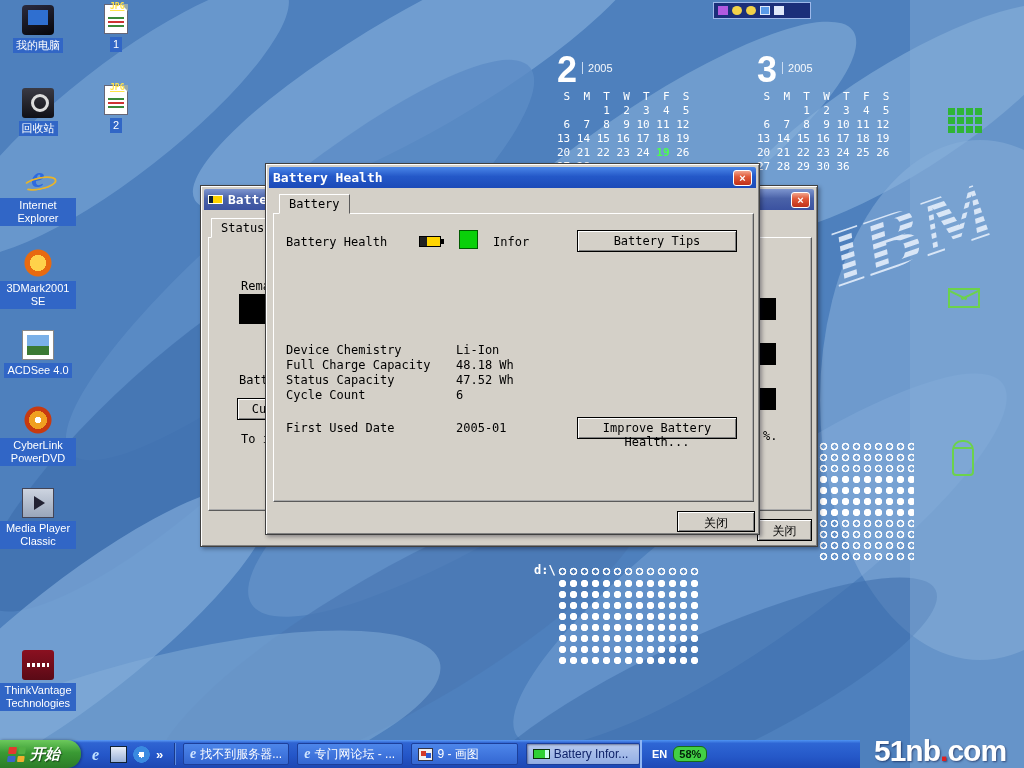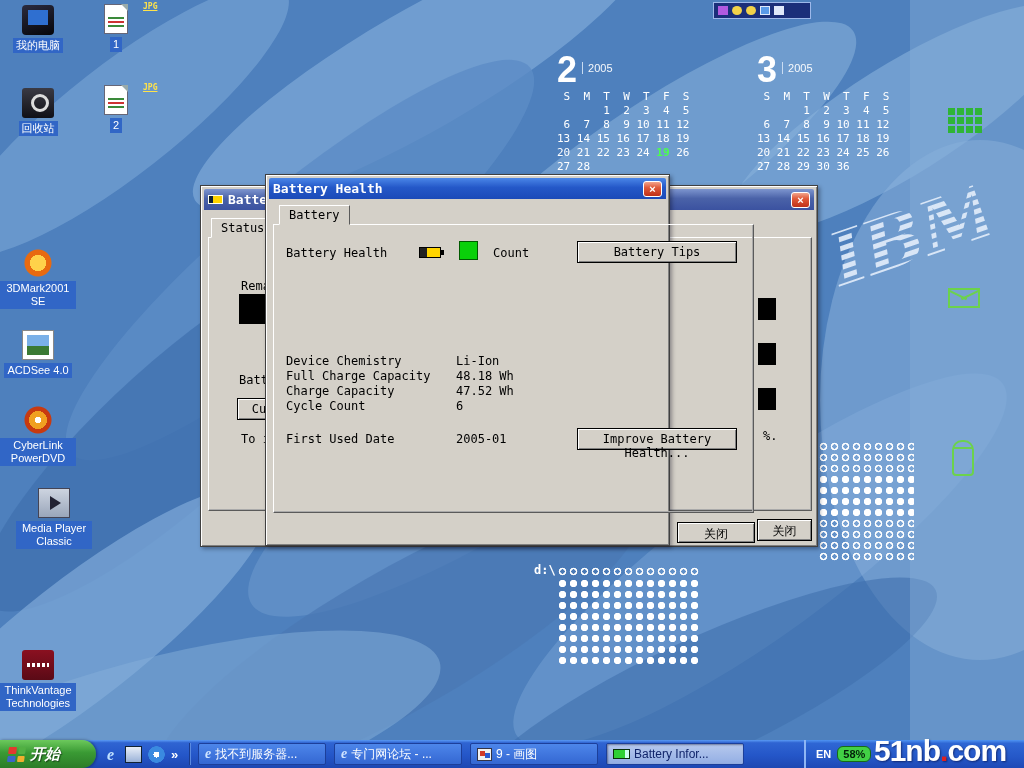--- a/index.html
+++ b/index.html
@@ -86,21 +86,21 @@
   .ic-pcmark{background:radial-gradient(circle,#fff 0 4px,#f08020 4px 12px,#903000 12px 13px,rgba(0,0,0,0) 14px);}
   .ic-tvt{background:linear-gradient(#8a1020,#5a0a16);border-radius:3px;}
   .ic-tvt::after{content:"";position:absolute;left:5px;top:13px;right:5px;height:4px;
     background:repeating-linear-gradient(90deg,#fff 0 3px,rgba(0,0,0,0) 3px 5px);}
 
   .file-ic{width:24px;height:30px;background:#fff;border:1px solid #667;position:relative;margin:0 auto;}
   .file-ic::before{content:"";position:absolute;right:-1px;top:-1px;
     border-left:7px solid rgba(0,0,0,0);border-top:7px solid #9aa;}
   .file-ic::after{content:"";position:absolute;left:3px;top:12px;right:3px;height:10px;
     background:repeating-linear-gradient(0deg,#3a8a3a 0 2px,#fff 2px 4px,#c33 4px 6px,#fff 6px 8px);}
-  .file-badge{position:absolute;left:38px;top:-3px;color:#ffe34a;font:bold 8px "DejaVu Sans Mono",monospace;text-decoration:underline;}
+  .file-badge{position:absolute;left:5px;top:-3px;color:#ffe34a;font:bold 8px "DejaVu Sans Mono",monospace;text-decoration:underline;}
 
   
   .win{position:absolute;background:#d4d0c8;
     border:1px solid #404040;box-shadow:inset 1px 1px 0 #fff,inset -1px -1px 0 #808080,2px 2px 4px rgba(0,0,20,.35);}
   .tbar{position:absolute;left:3px;top:3px;right:3px;height:21px;
     background:linear-gradient(180deg,#4a86e8,#2458c8 45%,#1b4ab8);
     color:#fff;display:flex;align-items:center;padding:0 4px;border-radius:2px 2px 0 0;
     font:bold 13px "DejaVu Sans Mono",monospace;}
   .tbar.inactive{background:linear-gradient(180deg,#7d95cf,#4a62a8 45%,#3b52a0);}
   .xbtn{margin-left:auto;width:19px;height:16px;cursor:pointer;
@@ -120,21 +120,21 @@
     box-shadow:inset 1px 1px 0 #5a5a5a;}
   .mono-lbl{position:absolute;font:12px "DejaVu Sans Mono",monospace;color:#000;white-space:pre;}
   .blackbox{position:absolute;background:#000;}
   .gsq{position:absolute;width:19px;height:19px;background:#0ad00a;border:1px solid #005a00;}
   .bat-ic{position:absolute;width:22px;height:11px;border:1px solid #000;
     background:linear-gradient(90deg,#222 0 7px,#ffd400 7px);}
   .bat-ic::after{content:"";position:absolute;right:-4px;top:2px;width:3px;height:5px;background:#000;}
   .tbar-icon{width:15px;height:9px;border:1px solid #ffe;background:linear-gradient(90deg,#123 0 4px,#ffd400 4px);margin-right:5px;}
 
   
-  .taskbar{position:absolute;left:0;top:740px;width:1024px;height:28px;z-index:40;
+  .taskbar{position:absolute;left:0;top:740px;width:860px;height:28px;z-index:40;
     background:linear-gradient(180deg,#5a9af4 0%,#2f64d2 10%,#2456c8 55%,#1d47b2 100%);
     display:flex;align-items:center;}
   .startbtn{width:96px;height:28px;display:flex;align-items:center;gap:5px;padding:0 10px 0 8px;
     background:linear-gradient(180deg,#6cc95c 0%,#3a9a34 45%,#2c7c28 100%);
     border-radius:0 14px 14px 0;box-shadow:1px 0 3px rgba(0,0,0,.4);cursor:pointer;}
   .startbtn .stxt{color:#fff;font:bold italic 15px "Liberation Sans",sans-serif;text-shadow:1px 1px 1px #1a4a18;}
   .flag{width:17px;height:15px;display:grid;grid-template:1fr 1fr / 1fr 1fr;gap:2px;transform:skewX(-8deg);}
   .flag i{border-radius:1px;}
   .flag .f1{background:#e23a2e;} .flag .f2{background:#52b043;}
   .flag .f3{background:#3a66c8;} .flag .f4{background:#f0b02e;}
@@ -247,33 +247,37 @@
   </div>
 
   <div class="dicon" style="left:0;top:88px">
     <div class="ic ic-recycle"></div>
     <span class="lbl">回收站</span>
   </div>
   <div class="dicon" style="left:0;top:5px">
     <div class="ic ic-mycomp"></div>
     <span class="lbl">我的电脑</span>
   </div>
+  <div class="dicon" style="left:0;top:165px">
+    <div class="ic ic-ie"></div>
+    <span class="lbl">Internet Explorer</span>
+  </div>
   <div class="dicon" style="left:0;top:248px">
     <div class="ic ic-3dmark"></div>
     <span class="lbl">3DMark2001 SE</span>
   </div>
   <div class="dicon" style="left:0;top:330px">
     <div class="ic ic-acdsee"></div>
     <span class="lbl">ACDSee 4.0</span>
   </div>
   <div class="dicon" style="left:0;top:405px">
     <div class="ic ic-pdvd"></div>
     <span class="lbl">CyberLink PowerDVD</span>
   </div>
-  <div class="dicon" style="left:16px;top:488px">
+  <div class="dicon" style="left:0;top:488px">
     <div class="ic ic-mpc"></div>
     <span class="lbl">Media Player Classic</span>
   </div>
   <div class="dicon" style="left:0;top:650px">
     <div class="ic ic-tvt"></div>
     <span class="lbl">ThinkVantage Technologies</span>
   </div>
 
   <div class="dicon" style="left:78px;top:4px">
     <div class="file-ic">
@@ -301,40 +305,40 @@
     <div class="mono-lbl" style="left:38px;top:187px">Batte</div>
     <div class="btn" style="left:36px;top:212px;width:44px;height:22px">Cu</div>
     <div class="mono-lbl" style="left:40px;top:246px">To i</div>
     <div class="blackbox" style="left:557px;top:112px;width:18px;height:22px"></div>
     <div class="blackbox" style="left:557px;top:157px;width:18px;height:22px"></div>
     <div class="blackbox" style="left:557px;top:202px;width:18px;height:22px"></div>
     <div class="mono-lbl" style="left:562px;top:243px">%.</div>
     <div class="btn btn-cn" style="left:556px;top:333px;width:55px;height:22px">关闭</div>
   </div>
 
-  <div class="win" style="left:265px;top:174px;width:405px;height:372px;z-index:10">
+  <div class="win" style="left:265px;top:163px;width:495px;height:372px;z-index:10">
     <div class="tbar">
       <span>Battery Health</span>
       <span class="xbtn">×</span>
     </div>
     <div class="tab" style="left:13px;top:30px">Battery</div>
     <div class="tabpage" style="left:7px;top:49px;width:481px;height:289px"></div>
 
     <div class="mono-lbl" style="left:20px;top:71px">Battery Health</div>
     <div class="bat-ic" style="left:153px;top:72px"></div>
     <div class="gsq" style="left:193px;top:66px"></div>
-    <div class="mono-lbl" style="left:227px;top:71px">Count</div>
+    <div class="mono-lbl" style="left:227px;top:71px">Infor</div>
     <div class="btn" style="left:311px;top:66px;width:160px;height:22px">Battery Tips</div>
 
 
     <div class="mono-lbl" style="left:20px;top:179px">Device Chemistry</div>
     <div class="mono-lbl" style="left:190px;top:179px">Li-Ion</div>
     <div class="mono-lbl" style="left:20px;top:194px">Full Charge Capacity</div>
     <div class="mono-lbl" style="left:190px;top:194px">48.18 Wh</div>
-    <div class="mono-lbl" style="left:20px;top:209px">Charge Capacity</div>
+    <div class="mono-lbl" style="left:20px;top:209px">Status Capacity</div>
     <div class="mono-lbl" style="left:190px;top:209px">47.52 Wh</div>
     <div class="mono-lbl" style="left:20px;top:224px">Cycle Count</div>
     <div class="mono-lbl" style="left:190px;top:224px">6</div>
     <div class="mono-lbl" style="left:20px;top:257px">First Used Date</div>
     <div class="mono-lbl" style="left:190px;top:257px">2005-01</div>
 
     <div class="btn" style="left:311px;top:253px;width:160px;height:22px">Improve Battery Health...</div>
     <div class="btn btn-cn" style="left:411px;top:347px;width:78px;height:21px">关闭</div>
   </div>
 

